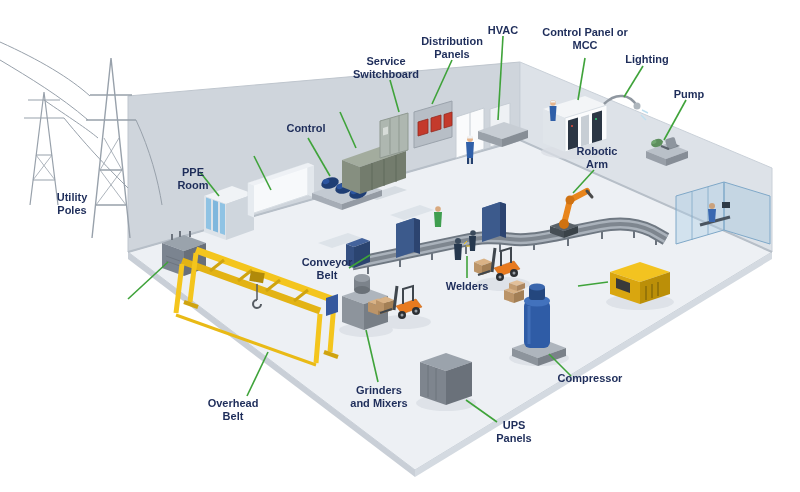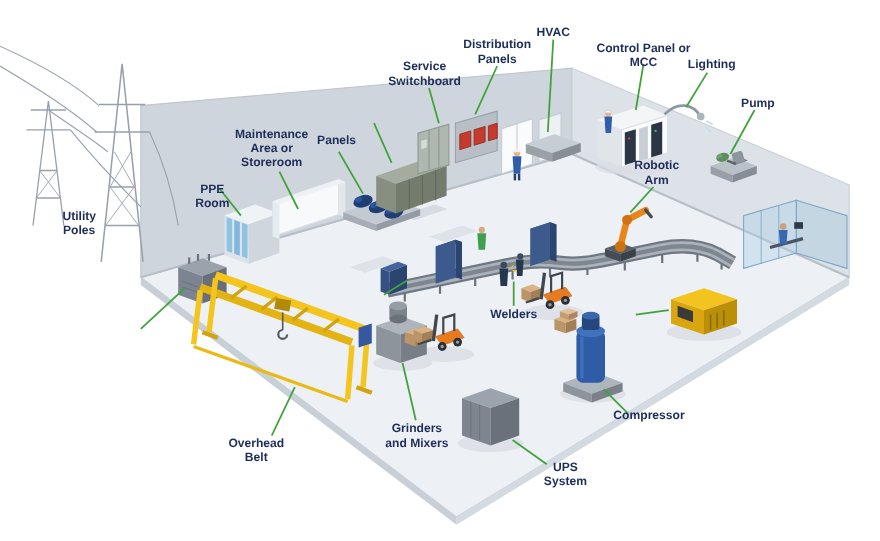--- a/index.html
+++ b/index.html
@@ -328,27 +328,27 @@
     <line x1="378" y1="382" x2="366" y2="330"></line>
     <line x1="497" y1="422" x2="466" y2="400"></line>
     <line x1="571" y1="376" x2="549" y2="354"></line>
   </g>
 </svg>
 </div>
 
 <div class="labels">
   <div class="lbl" style="left:72px;top:191px;width:46px">Utility Poles</div>
   <div class="lbl" style="left:193px;top:166px;width:42px">PPE Room</div>
-  <div class="lbl" style="left:247px;top:116px;width:84px">Maintenance Area or Storeroom</div>
-  <div class="lbl" style="left:306px;top:122px;width:50px">Panels</div>
+  <div class="lbl" style="left:306px;top:122px;width:50px">Control</div>
   <div class="lbl" style="left:452px;top:35px;width:72px">Distribution Panels</div>
   <div class="lbl" style="left:386px;top:55px;width:78px">Service Switchboard</div>
   <div class="lbl" style="left:503px;top:24px;width:44px">HVAC</div>
-  <div class="lbl" style="left:585px;top:38px;width:86px">Control Panel or MCC</div>
+  <div class="lbl" style="left:585px;top:26px;width:86px">Control Panel or MCC</div>
   <div class="lbl" style="left:647px;top:53px;width:54px">Lighting</div>
   <div class="lbl" style="left:689px;top:88px;width:40px">Pump</div>
   <div class="lbl" style="left:597px;top:145px;width:52px">Robotic Arm</div>
+  <div class="lbl" style="left:327px;top:256px;width:62px">Conveyor Belt</div>
   <div class="lbl" style="left:467px;top:280px;width:54px">Welders</div>
   <div class="lbl" style="left:233px;top:397px;width:64px">Overhead Belt</div>
   <div class="lbl" style="left:379px;top:384px;width:64px">Grinders and Mixers</div>
-  <div class="lbl" style="left:514px;top:419px;width:50px">UPS System</div>
+  <div class="lbl" style="left:514px;top:419px;width:50px">UPS Panels</div>
   <div class="lbl" style="left:590px;top:372px;width:74px">Compressor</div>
 </div>
 
 </body></html>

